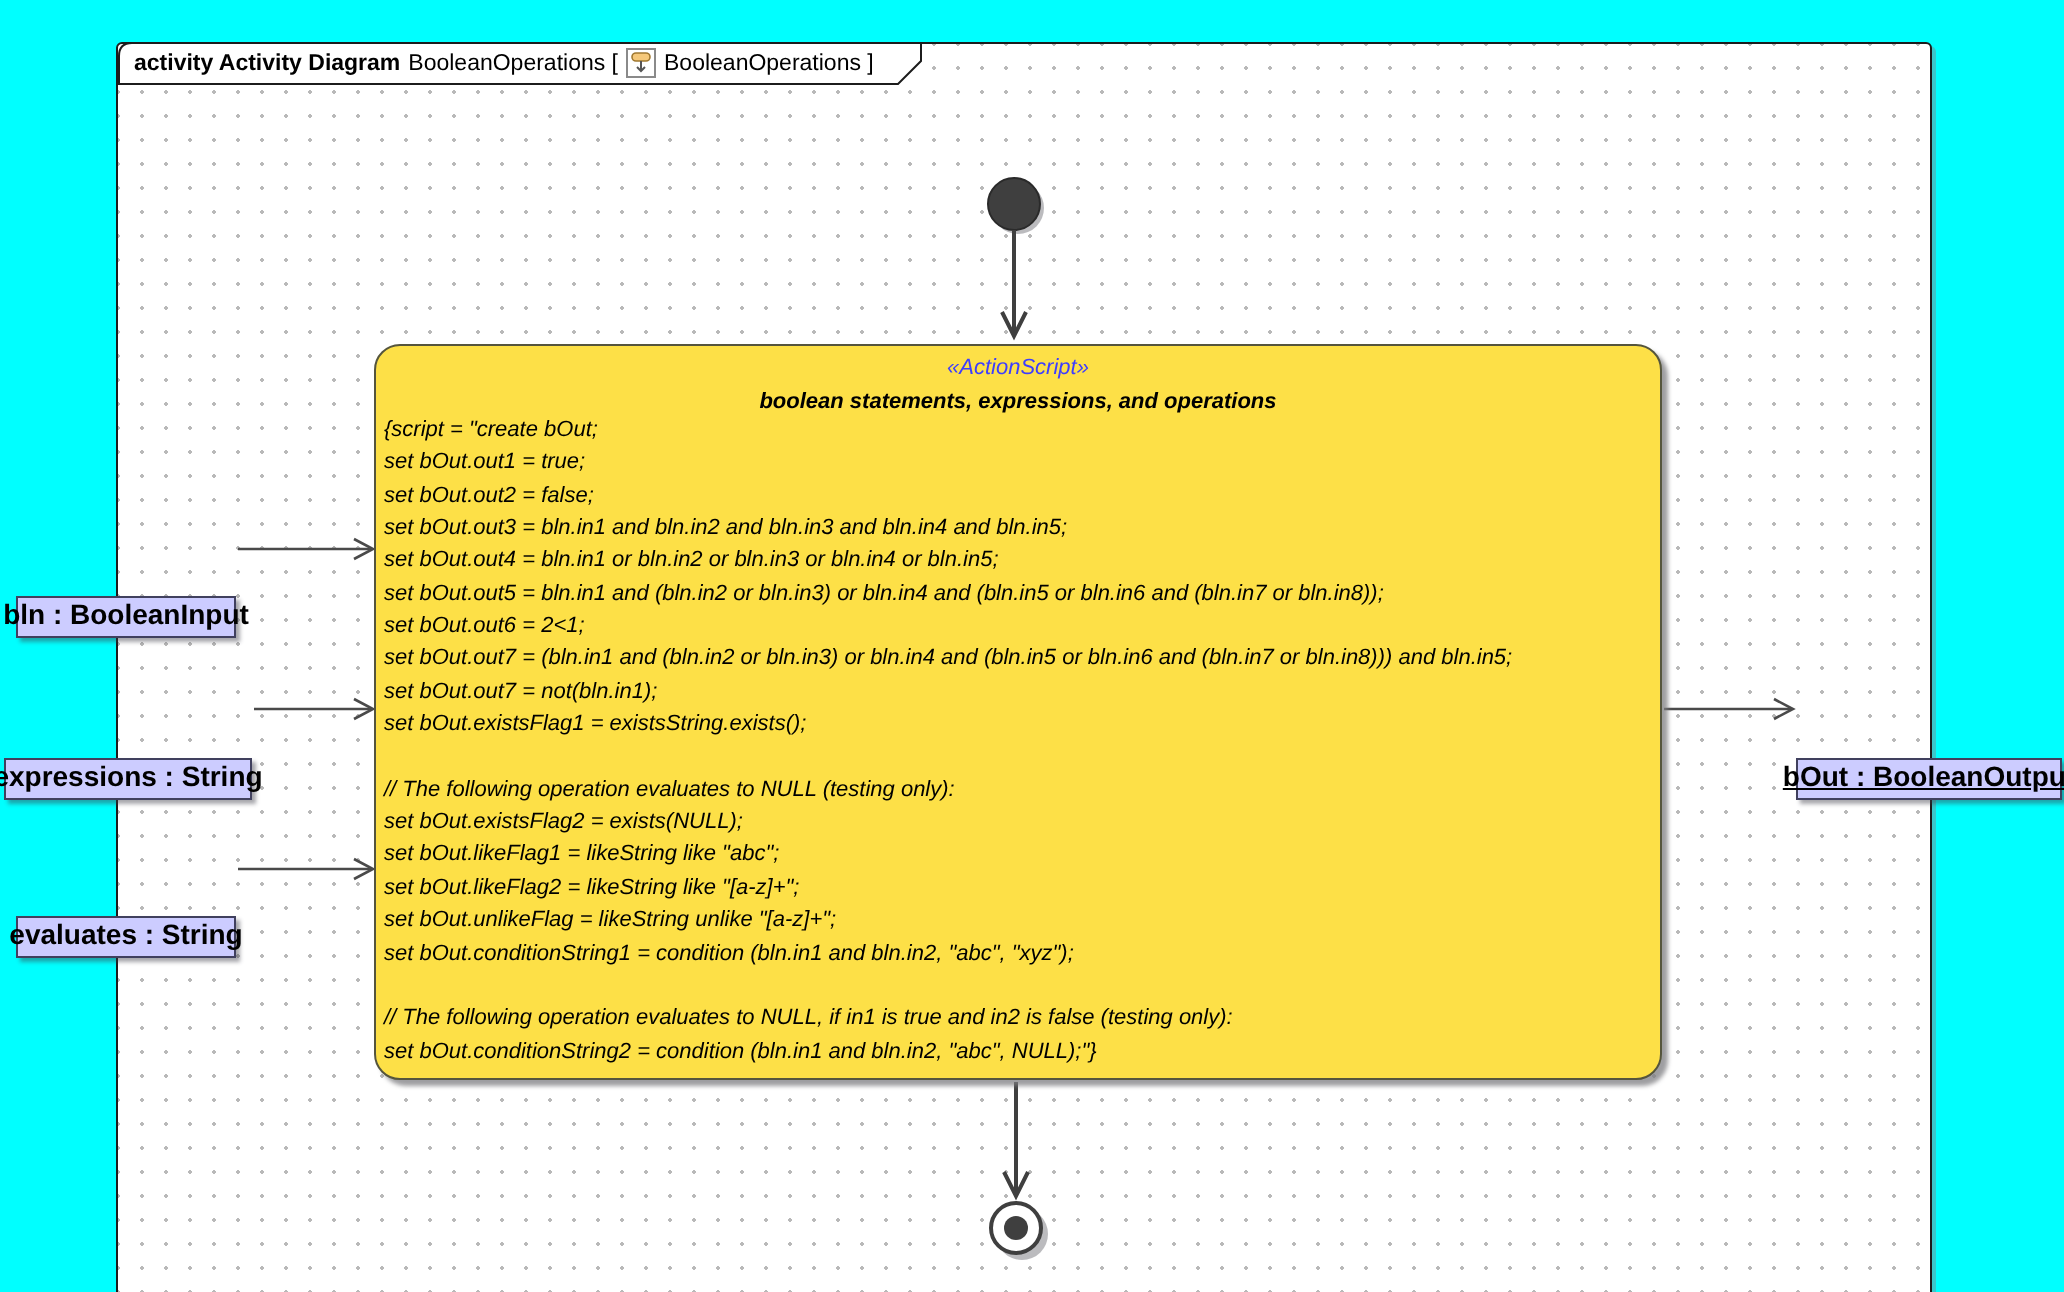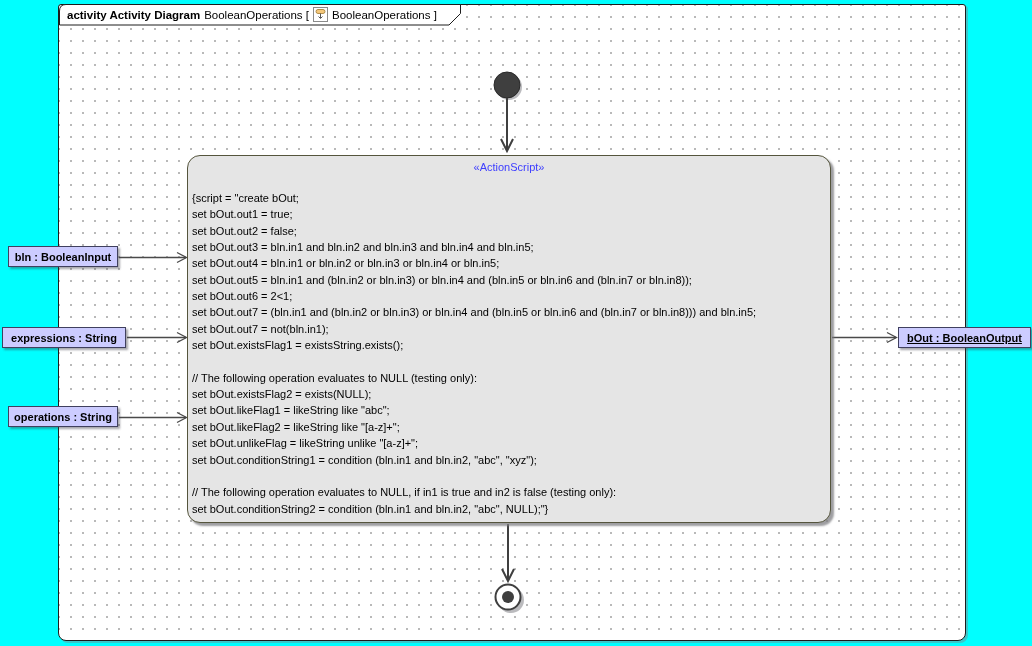--- a/index.html
+++ b/index.html
@@ -2,21 +2,21 @@
 <html><head>
 <meta charset="utf-8">
 <style>
   * { margin: 0; padding: 0; box-sizing: border-box; }
   html, body { width: 1032px; height: 646px; overflow: hidden; }
   body {
     font-family: "Liberation Sans", sans-serif;
     background: #00ffff;
     position: relative;
   }
-  #canvas { position: absolute; left: 0; top: 0; width: 1032px; height: 561px; }
+  #canvas { position: absolute; left: 0; top: 17px; width: 1032px; height: 561px; }
 
   
   .frame {
     position: absolute; left: 58px; top: 4px; width: 908px; height: 637px;
     background-color: #ffffff;
     background-image: radial-gradient(#b9b9b9 0.9px, transparent 1px);
     background-size: 12px 12px;
     background-position: 6px 6px;
     border: 1px solid #1c1c1c;
     border-radius: 3px 3px 8px 8px;
@@ -28,47 +28,49 @@
 
   .tab-text {
     position: absolute; left: 67px; top: 7px; height: 15px;
     display: flex; align-items: center; gap: 4px;
     font-size: 11.5px; color: #000; white-space: nowrap;
   }
   .tab-text .b { font-weight: bold; }
 
   .action-node {
     position: absolute; left: 187px; top: 155px; width: 644px; height: 368px;
-    background: #e5e5e5;
+    background: #fde047;
     border: 1px solid #55553d;
     border-radius: 13px;
     box-shadow: 3px 3px 2px rgba(125,125,130,0.75);
+    font-style: italic;
   }
   .stereotype {
     position: absolute; left: 0; top: 5px; width: 100%;
     text-align: center; font-size: 11px; color: #3d3dff;
   }
   .node-title {
     position: absolute; left: 0; top: 22px; width: 100%;
     text-align: center; font-size: 11px; font-weight: bold; color: #000;
   }
   .script-body {
     position: absolute; left: 4px; top: 34px; width: 636px;
     font-size: 11px; line-height: 16.35px; color: #000;
     white-space: pre; letter-spacing: 0;
   }
 
   .pin-label {
     position: absolute; height: 21px;
     background: #ccccff;
     border: 1px solid #40405e;
     box-shadow: 2px 2px 2px rgba(60,60,70,0.45);
-    font-size: 11px; font-weight: bold; color: #000;
-    display: flex; align-items: center; justify-content: center;
+    font-size: 14px; font-weight: bold; color: #000;
+    display: flex; justify-content: center;
     white-space: nowrap;
+    margin-top: 35px;
   }
   .pin-bln          { left: 8px;   top: 246px; width: 110px; }
   .pin-existsstring { left: 2px;   top: 327px; width: 124px; }
   .pin-likestring   { left: 8px;   top: 406px; width: 110px; }
   .pin-bout         { left: 898px; top: 327px; width: 133px; text-decoration: underline; }
 </style>
 </head>
 <body>
 
 <div id="canvas">
@@ -127,20 +129,21 @@
       <rect x="0.5" y="0.5" width="14" height="14" fill="#ffffff" stroke="#8a8a8a"></rect>
       <rect x="3" y="2.5" width="9" height="4" rx="2" fill="#f5c87a" stroke="#a07830" stroke-width="0.8"></rect>
       <line x1="7.5" y1="6.5" x2="7.5" y2="11" stroke="#555555" stroke-width="1"></line>
       <polyline points="5.5,9.5 7.5,11.5 9.5,9.5" fill="none" stroke="#555555" stroke-width="1"></polyline>
     </svg>
     <span>BooleanOperations ]</span>
   </div>
 
   <div class="action-node">
     <div class="stereotype">«ActionScript»</div>
+    <div class="node-title">boolean statements, expressions, and operations</div>
     <div class="script-body">{script = "create bOut;
 set bOut.out1 = true;
 set bOut.out2 = false;
 set bOut.out3 = bln.in1 and bln.in2 and bln.in3 and bln.in4 and bln.in5;
 set bOut.out4 = bln.in1 or bln.in2 or bln.in3 or bln.in4 or bln.in5;
 set bOut.out5 = bln.in1 and (bln.in2 or bln.in3) or bln.in4 and (bln.in5 or bln.in6 and (bln.in7 or bln.in8));
 set bOut.out6 = 2&lt;1;
 set bOut.out7 = (bln.in1 and (bln.in2 or bln.in3) or bln.in4 and (bln.in5 or bln.in6 and (bln.in7 or bln.in8))) and bln.in5;
 set bOut.out7 = not(bln.in1);
 set bOut.existsFlag1 = existsString.exists();
@@ -156,19 +159,19 @@
 set bOut.conditionString2 = condition (bln.in1 and bln.in2, "abc", NULL);"}</div>
   </div>
 
   <div class="pin-label pin-bln">
     <span>bln : BooleanInput</span>
   </div>
   <div class="pin-label pin-existsstring">
     <span>expressions : String</span>
   </div>
   <div class="pin-label pin-likestring">
-    <span>operations : String</span>
+    <span>evaluates : String</span>
   </div>
   <div class="pin-label pin-bout">
     <span>bOut : BooleanOutput</span>
   </div>
 
 </div>
 
 </body></html>

